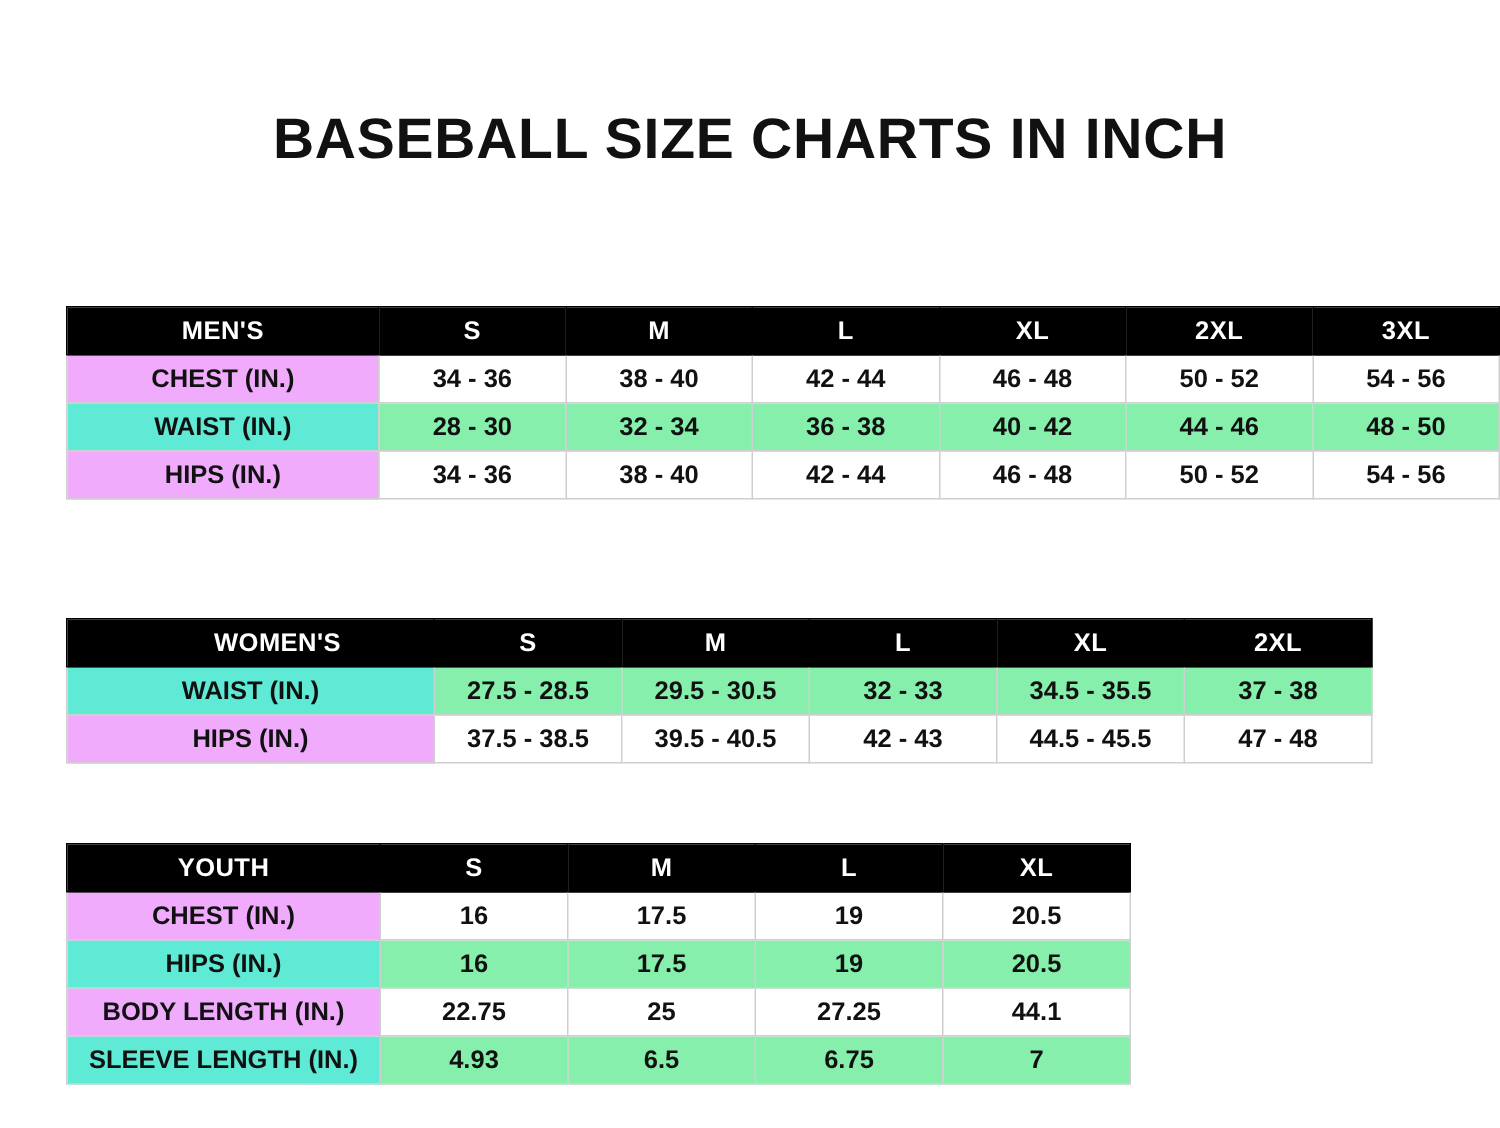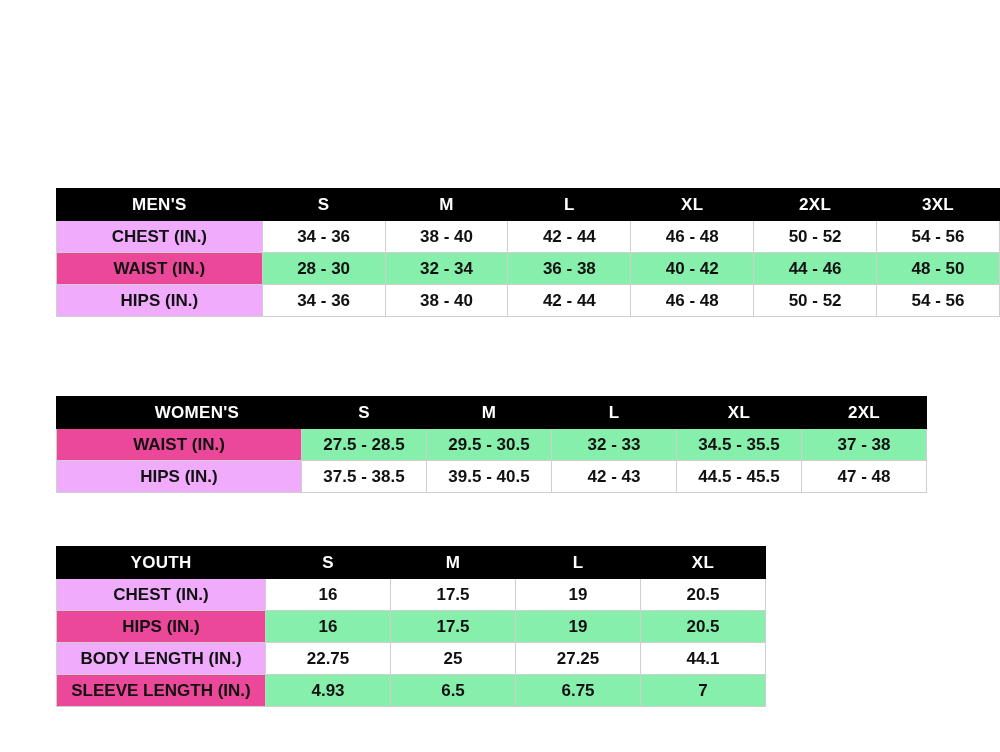--- a/index.html
+++ b/index.html
@@ -29,21 +29,22 @@
     width: 1000px;
     text-align: center;
     font-size: 38px;
     font-weight: bold;
     letter-spacing: 0.5px;
     color: #111111;
   }
 
   .chart-block {
     position: absolute;
-    left: 56px;
+    left: 44px;
+    margin-top: 16px;
   }
 
   #men-block  { top: 188px; }
   #women-block{ top: 396px; }
   #youth-block{ top: 546px; }
 
   table {
     border-collapse: collapse;
     table-layout: fixed;
   }
@@ -75,38 +76,39 @@
   tbody tr.alt td {
     background: #86efac;
   }
 
   tbody td.row-label {
     text-align: center;
     background: #f0abfc;
   }
 
   tbody tr.alt td.row-label {
-    background: #ec4899;
+    background: #5eead4;
   }
 
   
   #men-table   .c-label { width: 208px; }
   #men-table   .c-val   { width: 124px; }
 
   #women-table .c-label { width: 208px; padding-left: 36px; }
   #women-table .c-val   { width: 124px; }
 
   #youth-table .c-label { width: 208px; }
   #youth-table .c-val   { width: 124px; }
 </style>
 </head>
 <body>
 
 <div class="page">
 
+  <div class="title">BASEBALL SIZE CHARTS IN INCH</div>
 
   <div class="chart-block" id="men-block">
     <table id="men-table">
       <thead>
         <tr>
           <th class="c-label label-head">MEN'S</th>
           <th class="c-val">S</th>
           <th class="c-val">M</th>
           <th class="c-val">L</th>
           <th class="c-val">XL</th>

